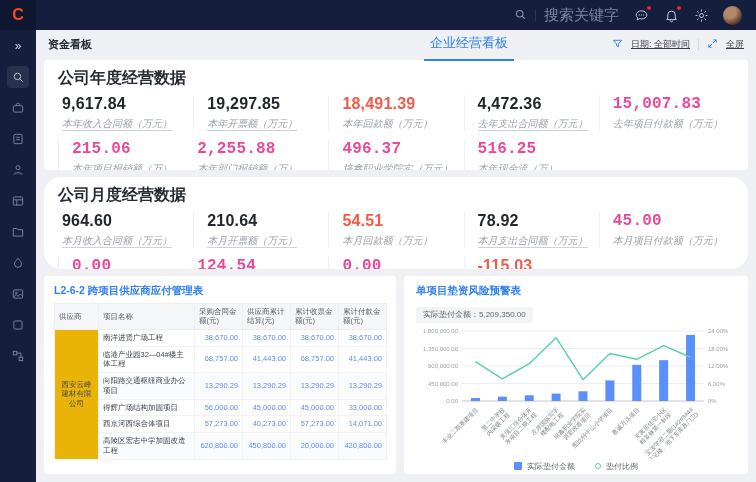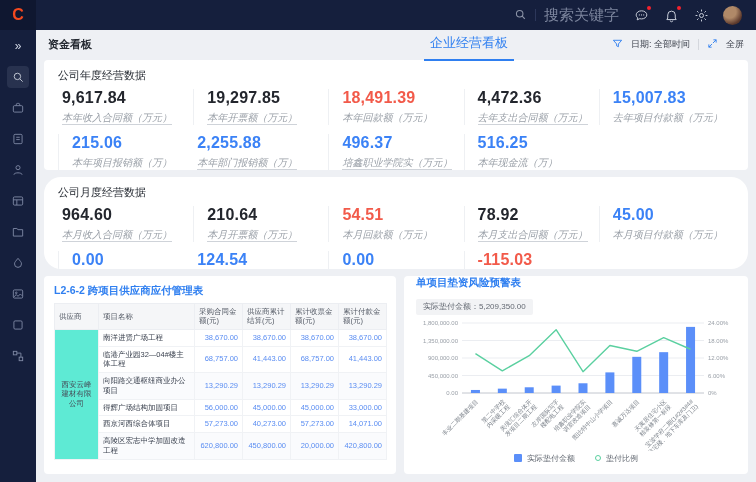--- a/index.html
+++ b/index.html
@@ -26,47 +26,47 @@
   .collapse{color:#cfd5e3;font-size:12px;height:22px;line-height:20px;cursor:pointer;}
   .side-icons{display:flex;flex-direction:column;align-items:center;gap:9px;margin-top:8px;}
   .sicon{width:22px;height:22px;display:flex;align-items:center;justify-content:center;border-radius:4px;}
   .sicon.active{background:#28324f;}
 
   
   .main{position:absolute;top:30px;left:36px;width:720px;height:448px;}
   .tabbar{height:28px;display:flex;align-items:center;padding:0 12px;position:relative;}
   .board-title{font-size:11px;font-weight:700;color:#262b33;}
   .tab{position:absolute;left:388px;font-size:13px;color:#2f7ff0;padding:6px 6px 7px;border-bottom:2px solid #2f7ff0;}
-  .tab-right{margin-left:auto;display:flex;align-items:center;gap:8px;font-size:9px;color:#3a3f4a;}
+  .tab-right{margin-left:auto;display:flex;align-items:center;gap:8px;font-size:9px;color:#3a3f4a;text-decoration:underline;}
   .tab-right .vdiv{width:1px;height:11px;background:#d4d7dd;}
 
   .content{padding:2px 8px 0;}
   .card{background:#fff;border-radius:4px;padding:8px 14px;margin-bottom:7px;overflow:hidden;}
-  .card-title{font-size:11px;font-weight:400;color:#262b33;margin-bottom:6px;}
+  .card-title{font-size:16px;font-weight:700;color:#262b33;margin-bottom:6px;}
   #card-annual{height:110px;} #card-monthly{height:92px;border-radius:17px;}
 
   .metric-grid{display:grid;grid-template-columns:repeat(5,1fr);row-gap:9px;}
   .metric{padding-left:13px;border-left:1px solid #eef0f3;}
   .metric.first{border-left:none;padding-left:4px;}
   .m-value{font-size:16px;font-weight:700;letter-spacing:.2px;line-height:18px;}
-  .t-dark{color:#23262d;} .t-teal{color:#3b82f6;} .t-red{color:#f25a4a;}
+  .t-dark{color:#23262d;} .t-teal{color:#ec4899;font-family:Liberation Mono, monospace;} .t-red{color:#f25a4a;}
   .m-label{font-size:10px;color:#9aa0a8;margin-top:3px;display:inline-block;line-height:10px;font-style:italic;}
   .m-label.u{border-bottom:1px solid #cfd3d9;padding-bottom:1px;}
 
   .bottom{display:flex;gap:8px;}
   .table-card{width:352px;height:198px;padding:8px 10px;}
-  .chart-card{flex:1;height:198px;padding:0 12px;}
+  .chart-card{flex:1;height:198px;padding:8px 12px;}
   .table-title,.chart-title{font-size:10.5px;font-weight:700;color:#2f7ff0;margin-bottom:5px;}
 
   table{width:100%;border-collapse:collapse;table-layout:fixed;}
   th{background:#f5f6f8;font-size:7.5px;color:#555b66;font-weight:400;text-align:left;
      padding:3px 4px;border:1px solid #eceef2;line-height:1.25;}
   td{font-size:7.5px;padding:3px 4px;border:1px solid #f0f2f5;color:#3c4350;line-height:1.3;}
   td.num{color:#5a8df2;text-align:right;}
-  td.supplier{text-align:center;color:#454b57;background:#5eead4;}
+  td.supplier{text-align:center;color:#454b57;background:#eab308;}
   tbody tr:nth-child(3n) td:not(.supplier){background:#fafbfd;}
 
   .badge{display:inline-block;background:#f2f3f5;color:#646a73;font-size:8px;
     padding:2.5px 7px;border-radius:2px;margin-bottom:2px;}
   .legend{display:flex;justify-content:center;align-items:center;gap:20px;
     font-size:8px;color:#646a73;margin-top:-2px;}
   .legend .item{display:flex;align-items:center;gap:5px;}
   .sq{width:8px;height:8px;border-radius:1px;}
   .ci{width:6px;height:6px;border-radius:50%;border:1.5px solid;}
   svg text{font-family:"Liberation Sans","DejaVu Sans",sans-serif;}

